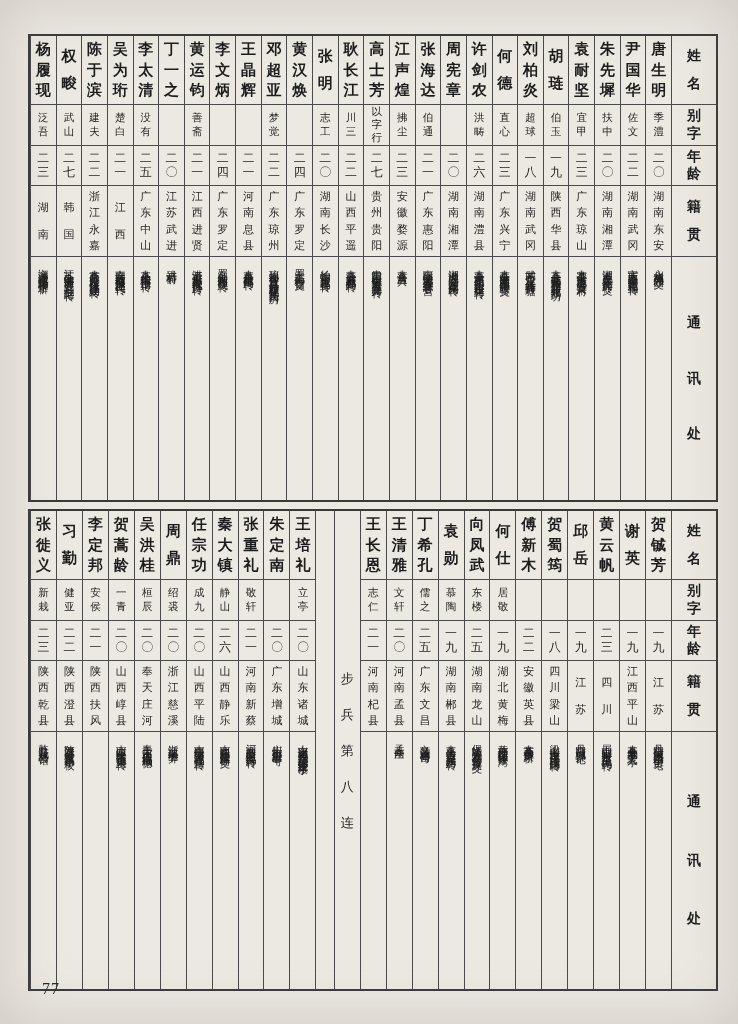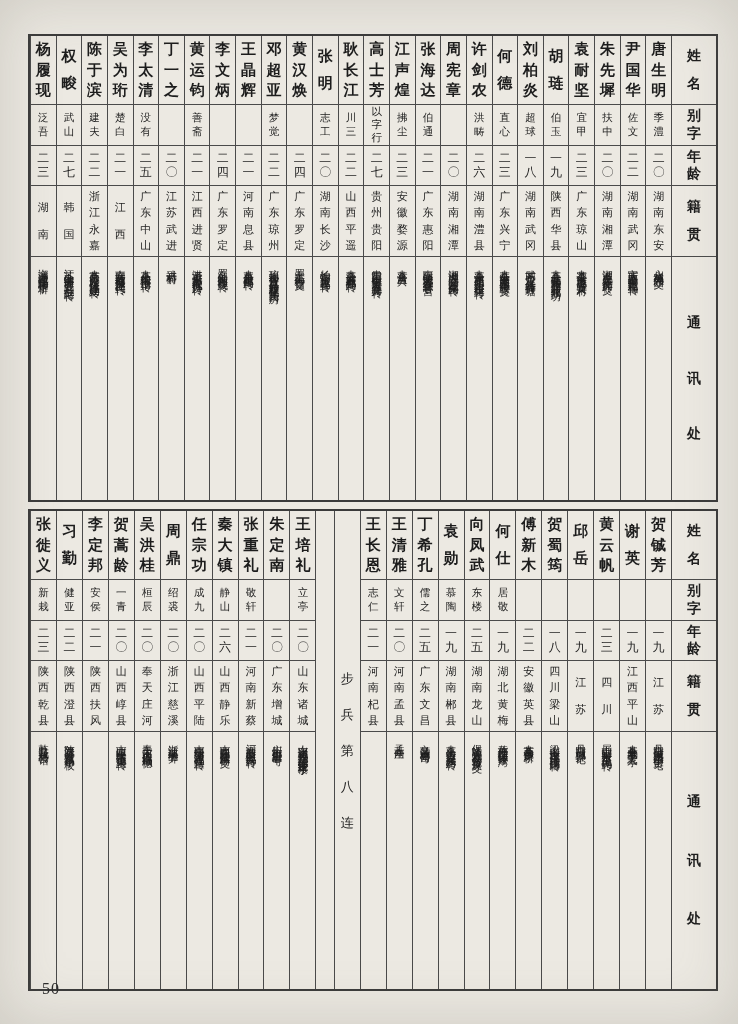--- a/index.html
+++ b/index.html
@@ -1203,14 +1203,14 @@
           <span>陕</span>
           <span>西</span>
           <span>乾</span>
           <span>县</span>
         </div>
         <div class="cell b-address">
           <div class="vtext">乾县花口巷冯公馆</div>
         </div>
       </div>
     </div>
-  <div class="page-number">50</div>
+  <div class="page-number">77</div>
 </div>
 
 </body></html>

